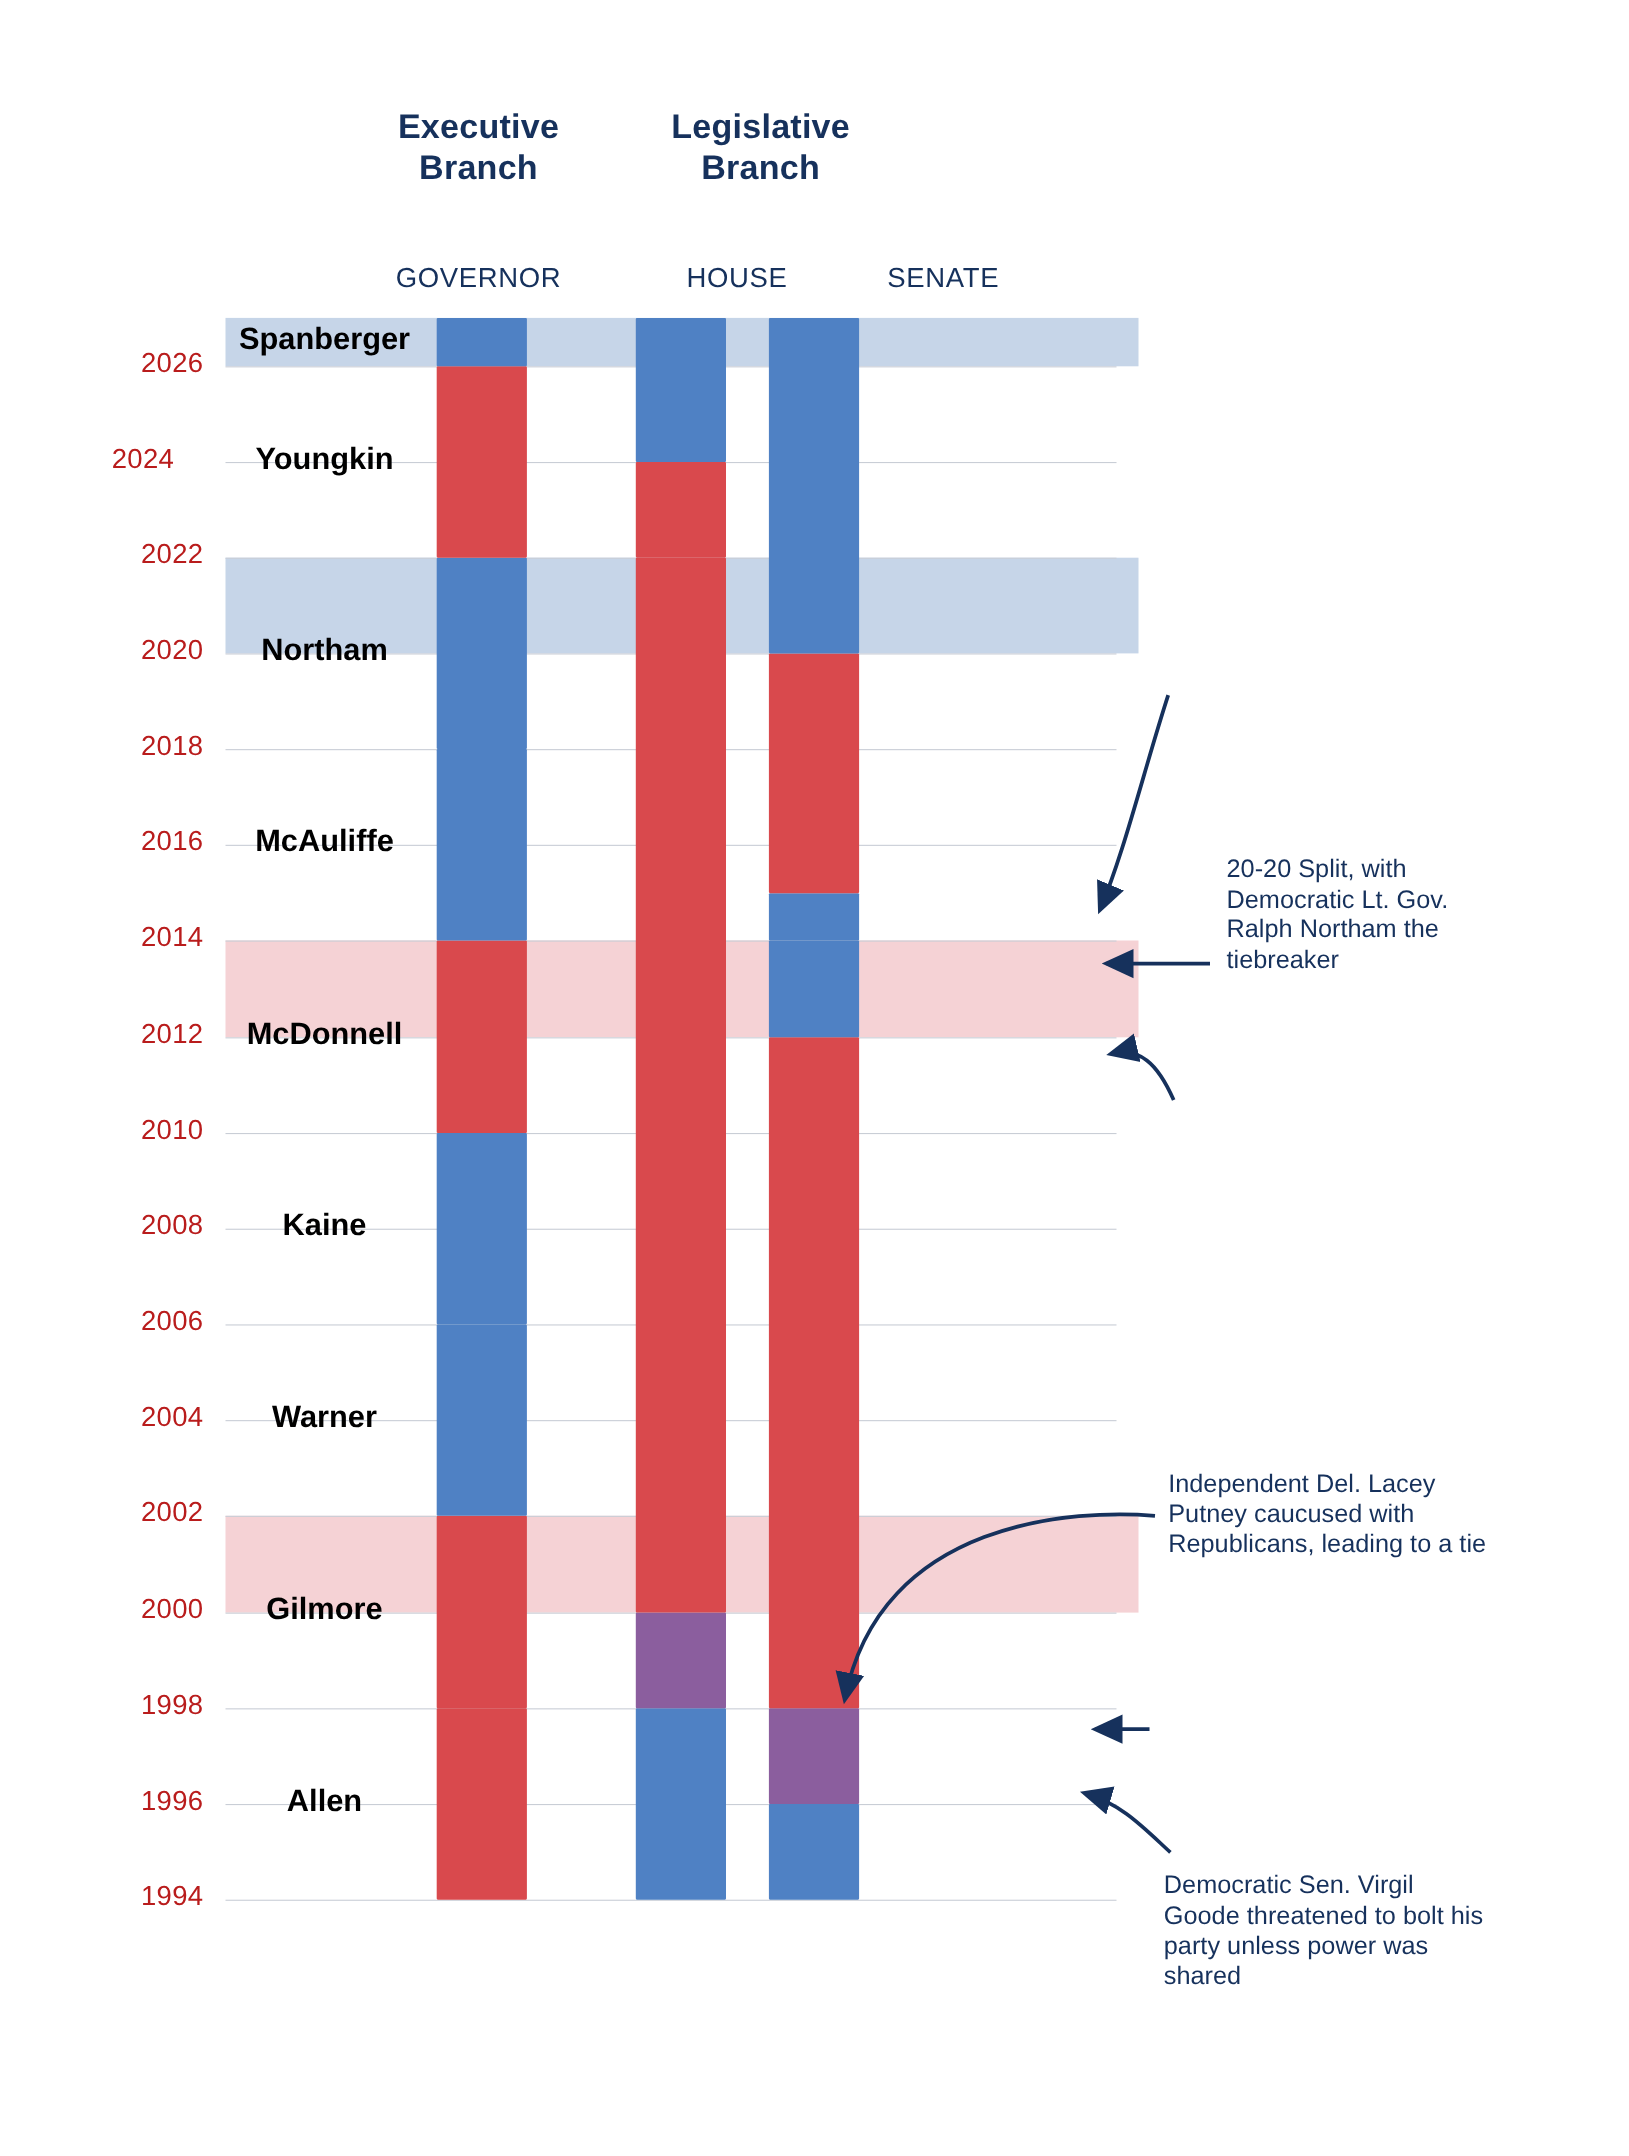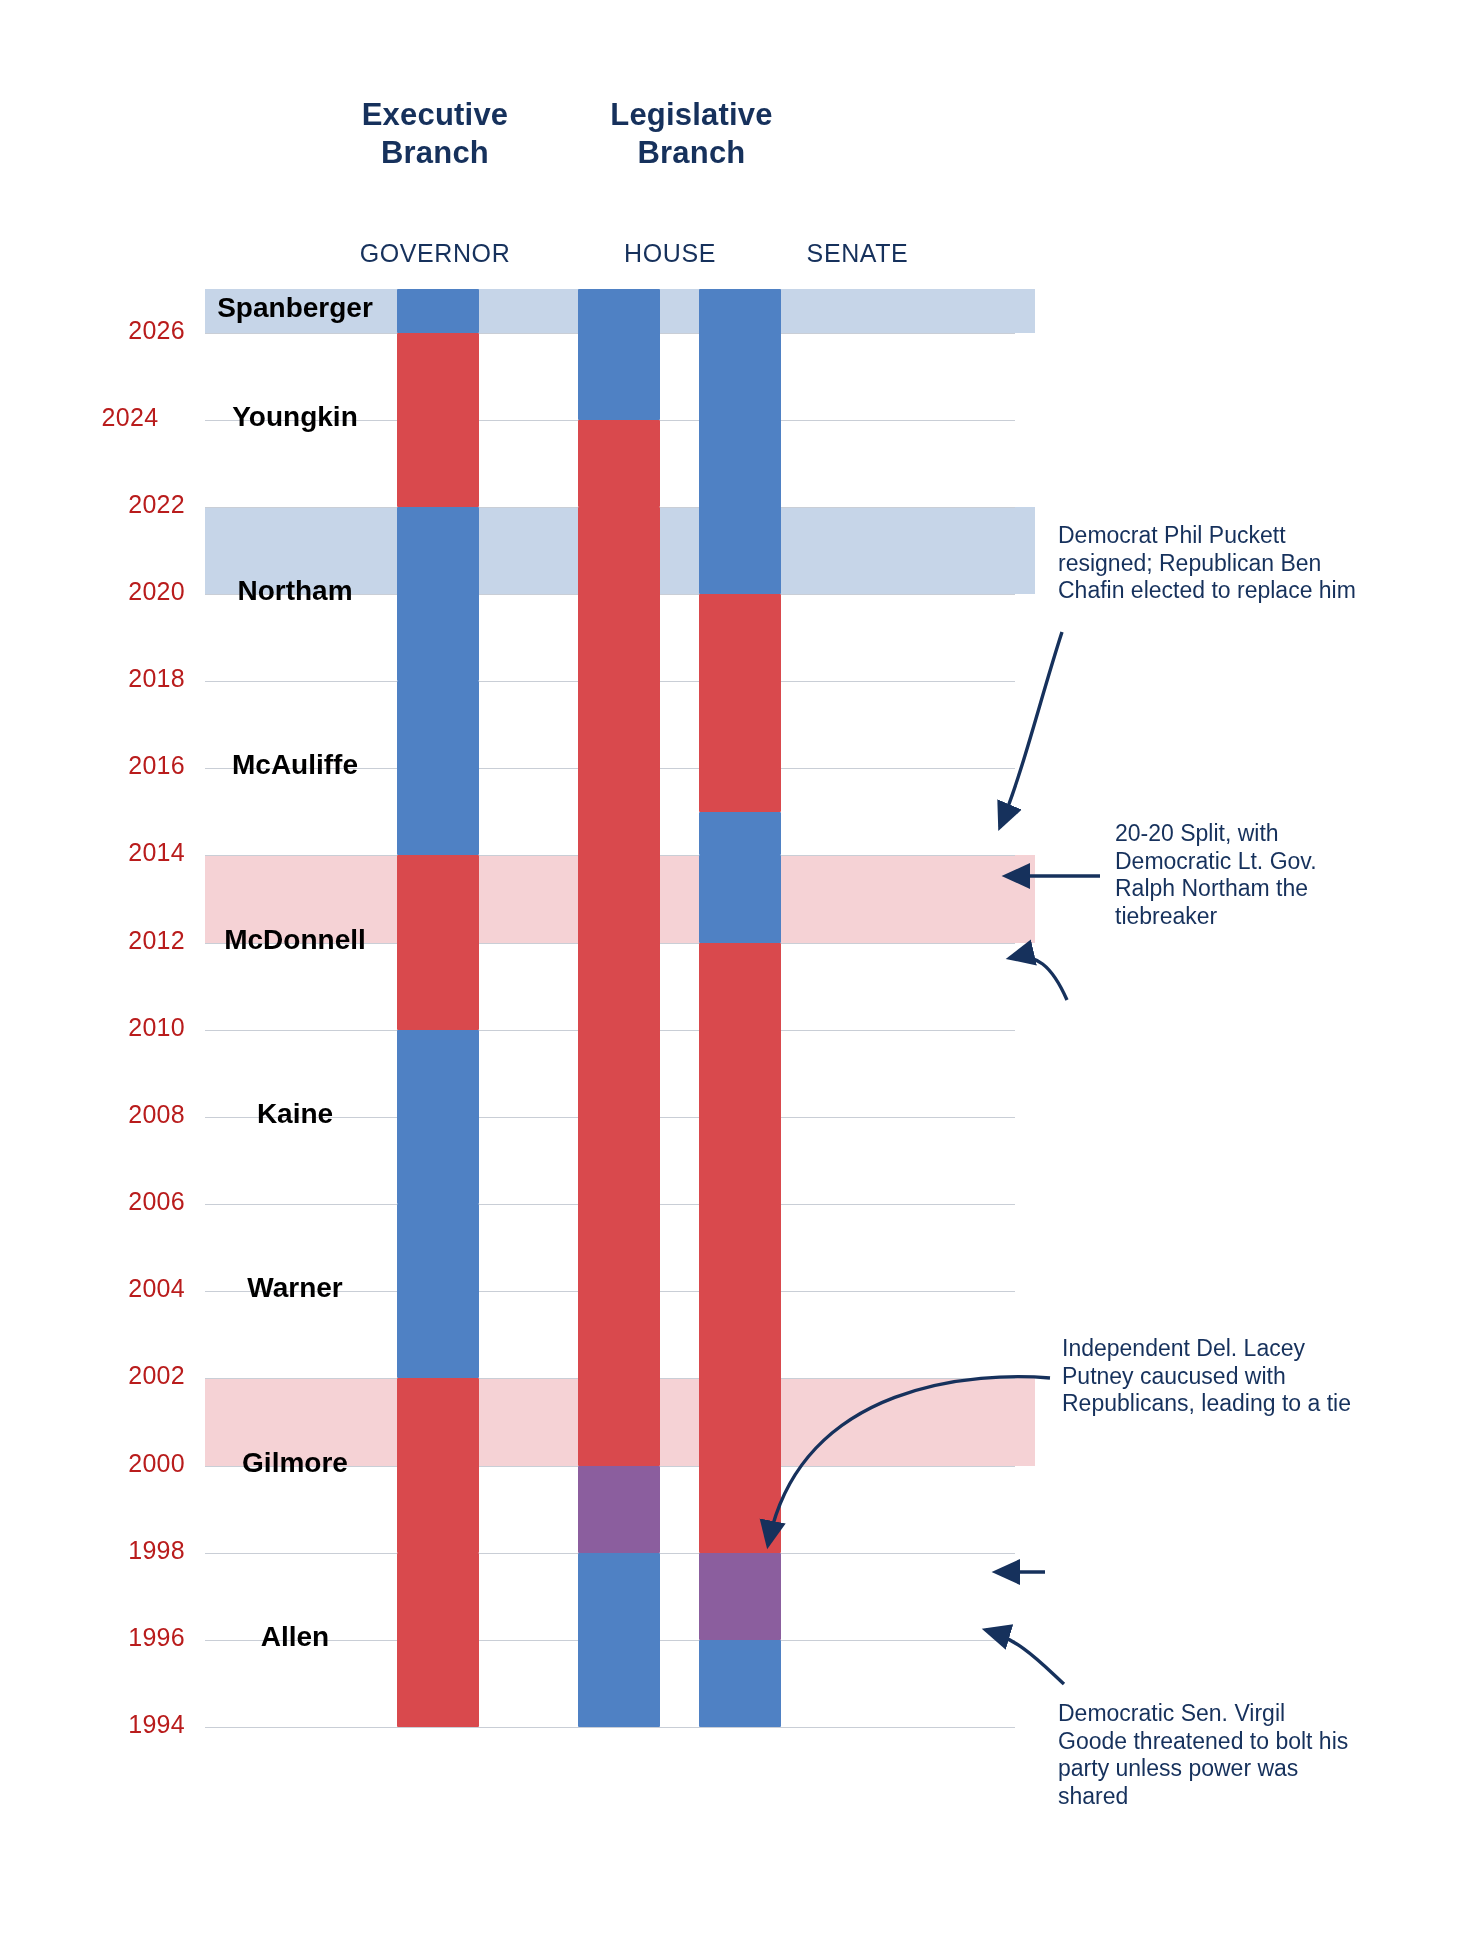--- a/index.html
+++ b/index.html
@@ -184,23 +184,22 @@
       <div class="gov-name" style="top: 1157.55px; left: 0px; width: 180px;">Gilmore</div>
       <div class="gov-name" style="top: 983.242px; left: 0px; width: 180px;">Warner</div>
       <div class="gov-name" style="top: 808.939px; left: 0px; width: 180px;">Kaine</div>
       <div class="gov-name" style="top: 634.636px; left: 0px; width: 180px;">McDonnell</div>
       <div class="gov-name" style="top: 460.333px; left: 0px; width: 180px;">McAuliffe</div>
       <div class="gov-name" style="top: 286.03px; left: 0px; width: 180px;">Northam</div>
       <div class="gov-name" style="top: 111.727px; left: 0px; width: 180px;">Youngkin</div>
       <div class="gov-name" style="top: 2.78788px; left: 0px; width: 180px;">Spanberger</div>
     </div>
 
-  <div class="annot" style="left:1058px; top:522px; width:300px;">Democrat Phil Puckett resigned; Republican Ben Chafin elected to replace him</div>
-
-  <div class="annot" style="left:1115px; top:820px; width:260px;">20-20 Split, with Democratic Lt. Gov. Ralph Northam the tiebreaker</div>
+
+  <div class="annot" style="left:1115px; top:776px; width:260px;">20-20 Split, with Democratic Lt. Gov. Ralph Northam the tiebreaker</div>
 
 
   <div class="annot" style="left:1062px; top:1335px; width:305px;">Independent Del. Lacey Putney caucused with Republicans, leading to a tie</div>
 
 
   <div class="annot" style="left:1058px; top:1700px; width:300px;">Democratic Sen. Virgil Goode threatened to bolt his party unless power was shared</div>
 
   <svg class="overlay" viewBox="0 0 1481 1960">
     <defs>
       <marker id="ah" markerWidth="9" markerHeight="9" refX="7.2" refY="4.5" orient="auto">

